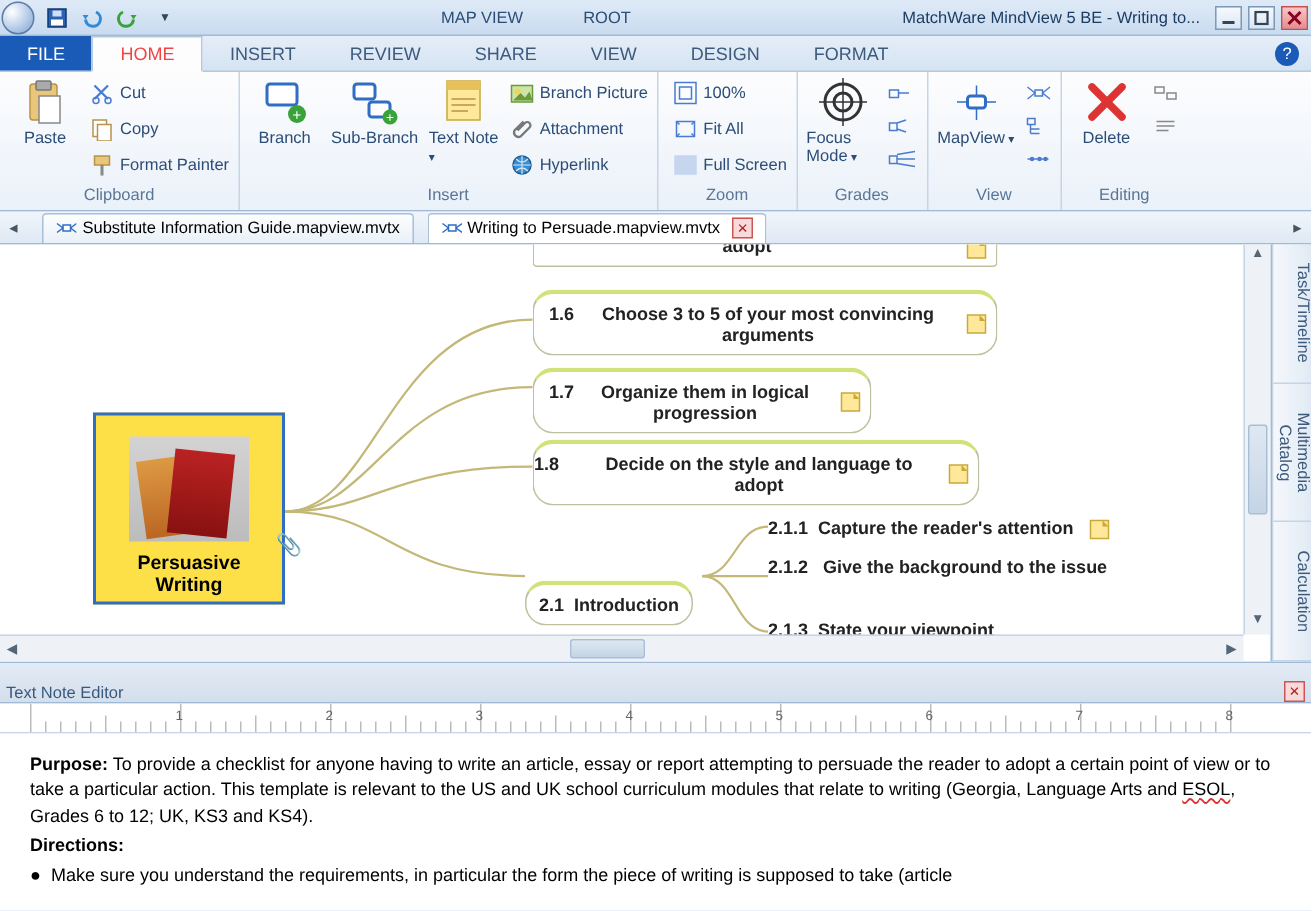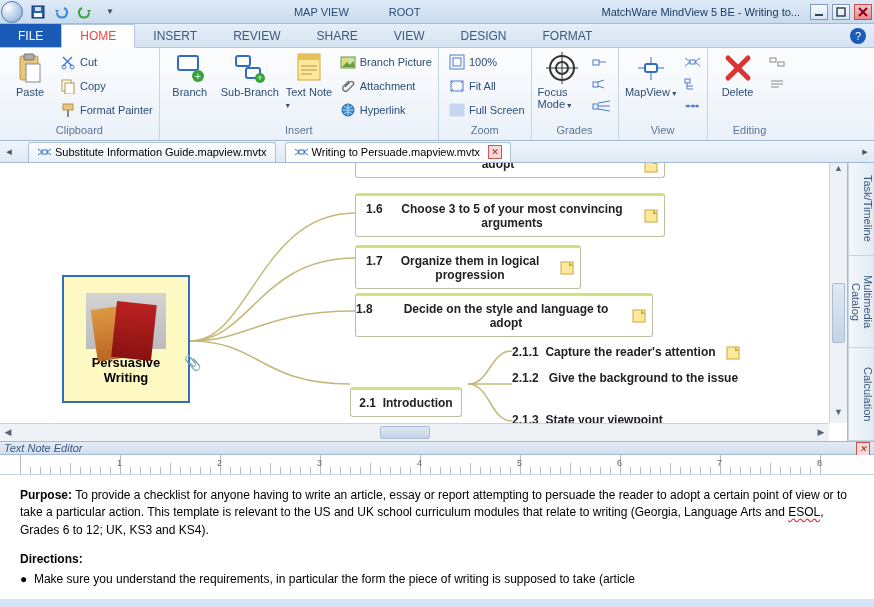--- a/index.html
+++ b/index.html
@@ -31,37 +31,37 @@
   .tabs-row { height:22px; background:linear-gradient(#f0f5fb,#dfe9f4); border-bottom:1px solid #9fb9d6; display:flex; align-items:center; font-size:11px; position:relative;}
   .tab-scroll-l, .tab-scroll-r { width:18px; text-align:center; color:#456; cursor:pointer;}
   .doctab { display:flex; align-items:center; gap:4px; padding:0 8px; height:20px; border:1px solid #aac0d9; border-bottom:none; border-radius:3px 3px 0 0; background:linear-gradient(#fdfefe,#e9f0f8); margin-right:-1px; cursor:pointer; margin-left:10px;}
   .doctab.active { background:#fff;}
   .doc-close { width:14px;height:14px; border:1px solid #c55; background:#f9dada; display:flex;align-items:center;justify-content:center; font-size:9px; color:#a22; cursor:pointer; margin-left:4px;}
   .workspace { position:relative; height:278px; display:flex;}
   .canvas { flex:1; background:#fff; position:relative; overflow:hidden; border-right:1px solid #9fb9d6;}
   .sidepanel { width:26px; background:linear-gradient(90deg,#eef3fa,#dde8f4); border-left:1px solid #c5d5e6; display:flex; flex-direction:column;}
   .side-tab { flex:1; writing-mode:vertical-rl; text-orientation:mixed; font-size:11px; color:#3d5a7d; text-align:center; border-bottom:1px solid #c5d5e6; cursor:pointer; padding:8px 0; background:linear-gradient(90deg,#f5f8fc,#e1eaf4);}
   
-  .rootnode { position:absolute; left:62px; top:112px; width:128px; height:128px; border:2px solid #2f6ec4; background:#fef9c3; display:flex; flex-direction:column; align-items:center; justify-content:flex-end; padding:16px; font-weight:bold; font-size:13px; text-align:center;}
+  .rootnode { position:absolute; left:62px; top:112px; width:128px; height:128px; border:2px solid #2f6ec4; background:#fde047; display:flex; flex-direction:column; align-items:center; justify-content:flex-end; padding:4px; font-weight:bold; font-size:13px; text-align:center;}
   .rootnode .thumb { width:80px; height:70px; background:linear-gradient(#d3d3d3,#bcbcbc); position:relative; margin-bottom:6px;}
   .rootnode .thumb::before{content:"";position:absolute;left:8px;top:14px;width:40px;height:52px;background:linear-gradient(#d94,#b62);transform:rotate(-8deg);}
   .rootnode .thumb::after{content:"";position:absolute;left:28px;top:10px;width:40px;height:56px;background:linear-gradient(#b22,#811);transform:rotate(6deg);}
   .clip{position:absolute;right:-14px;top:78px;font-size:14px;color:#777;}
-  .branch { position:absolute; background:#fff; border:1px solid #c0c0a0; border-top:3px solid #d2e27a; border-radius:3px; padding:6px 34px 6px 10px; font-size:12px; text-align:center; font-weight:bold; color:#222;}
+  .branch { position:absolute; background:#fff; border:1px solid #c0c0a0; border-top:3px solid #d2e27a; border-radius:14px; padding:6px 34px 6px 10px; font-size:12px; text-align:center; font-weight:bold; color:#222;}
   .branch .note-ic{position:absolute; right:6px; top:50%; transform:translateY(-50%); width:14px;height:14px;}
   .sub { position:absolute; font-size:12px; font-weight:bold; color:#222;}
   
   .vscroll{position:absolute;right:0;top:0;bottom:18px;width:18px;background:#eef2f7;border-left:1px solid #c5d5e6;}
   .vscroll .thumb{position:absolute;left:2px;right:2px;top:120px;height:60px;background:linear-gradient(#dfe8f2,#c4d4e6);border:1px solid #a9bed5;border-radius:2px;}
   .vscroll .arr{position:absolute;left:0;right:0;height:16px;text-align:center;font-size:9px;color:#567;cursor:pointer;}
   .hscroll{position:absolute;left:0;right:18px;bottom:0;height:18px;background:#eef2f7;border-top:1px solid #c5d5e6;}
   .hscroll .thumb{position:absolute;top:2px;bottom:2px;left:380px;width:50px;background:linear-gradient(#dfe8f2,#c4d4e6);border:1px solid #a9bed5;border-radius:2px;}
   .hscroll .arr{position:absolute;top:0;bottom:0;width:16px;text-align:center;font-size:9px;color:#567;cursor:pointer;line-height:16px;}
   
-  .tne-title{height:14px;background:linear-gradient(#e3ebf5,#d3dfec);border-top:1px solid #9fb9d6;border-bottom:1px solid #9fb9d6;font-size:11px;color:#3a587e;display:flex;align-items:flex-start;padding:0 4px;font-style:italic;}
+  .tne-title{height:28px;background:linear-gradient(#e3ebf5,#d3dfec);border-top:1px solid #9fb9d6;border-bottom:1px solid #9fb9d6;font-size:11px;color:#3a587e;display:flex;align-items:flex-end;padding:0 4px;}
   .tne-title .close{margin-left:auto;width:14px;height:14px;border:1px solid #c55;background:#f9dada;display:flex;align-items:center;justify-content:center;font-size:9px;color:#a22;cursor:pointer;}
   .ruler{height:20px;background:#fff;border-bottom:1px solid #c5d5e6;position:relative;font-size:9px;color:#666;overflow:hidden;}
   .ruler .mark{position:absolute;top:0;height:100%;border-left:1px solid #bbb;}
   .ruler .num{position:absolute;top:3px;}
   .tne-body{height:124px;background:#fff;padding:12px 20px;font-family:Verdana,sans-serif;font-size:12px;line-height:1.45;overflow:hidden;position:relative;}
   .tne-body b{font-weight:bold;}
   .wavy{text-decoration:underline wavy #d33;}
   .note-svg{width:14px;height:14px;}
   svg{display:block;}
 </style>
@@ -603,15 +603,15 @@
     <div class="mark" style="left: 790px; height: 35%; top: 65%;"></div>
     <div class="mark" style="left: 800px; height: 35%; top: 65%;"></div>
     <div class="mark" style="left: 810px; height: 35%; top: 65%;"></div>
     <div class="mark" style="left: 820px; height: 100%; top: 0px;"></div>
     <div class="num" style="left: 817px;">8</div>
   </div>
 <div class="tne-body">
   <p>
     <b>Purpose:</b><span> To provide a checklist for anyone having to write an article, essay or report attempting to persuade the reader to adopt a certain point of view or to take a particular action. This template is relevant to the US and UK school curriculum modules that relate to writing (Georgia, Language Arts and </span><span class="wavy">ESOL</span><span>, Grades 6 to 12; UK, KS3 and KS4).</span>
   </p>
-  <p style="margin-top:12px"><b>Directions:</b></p>
+  <p style="margin-top:2px"><b>Directions:</b></p>
   <p style="margin-top:2px">●&nbsp;&nbsp;<span>Make sure you understand the requirements, in particular the form the piece of writing is supposed to take (article</span></p>
 </div>
 
 </body></html>

